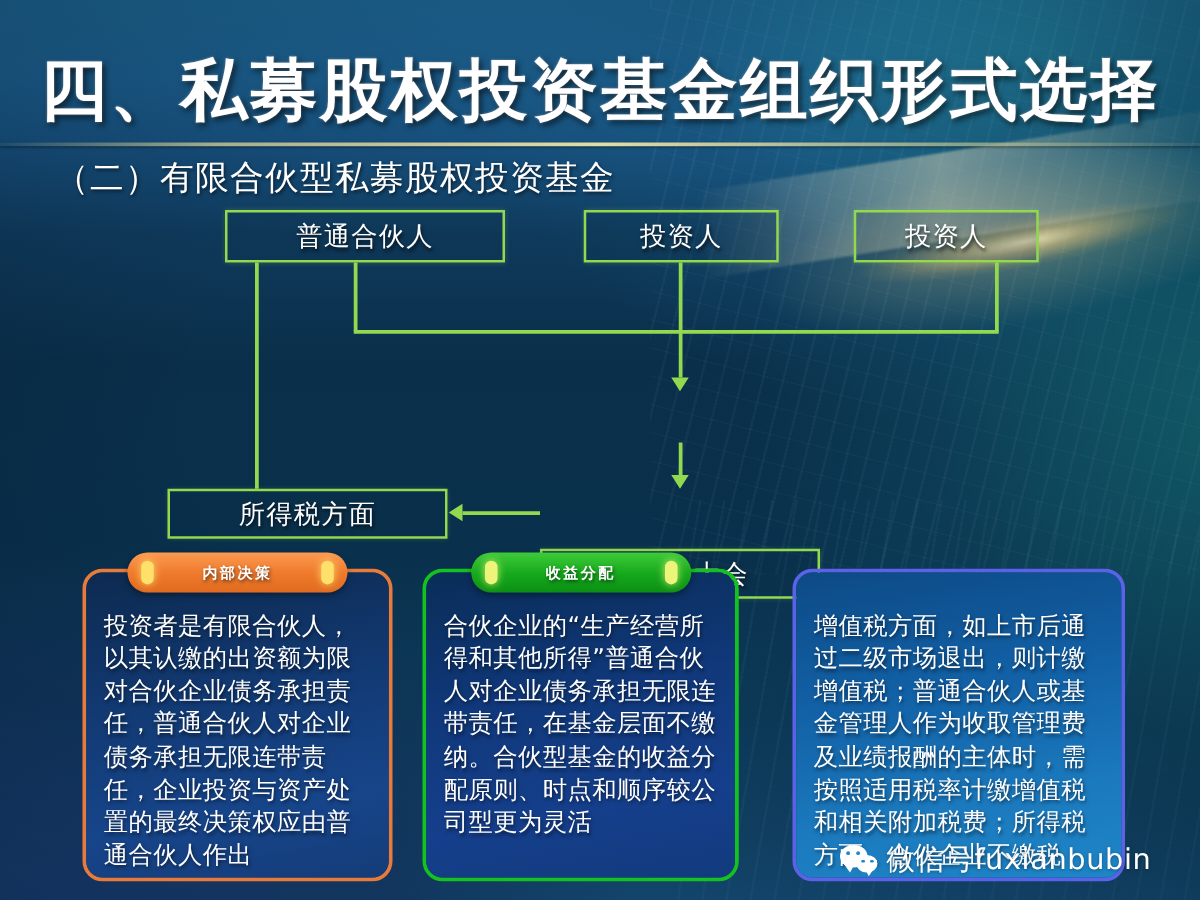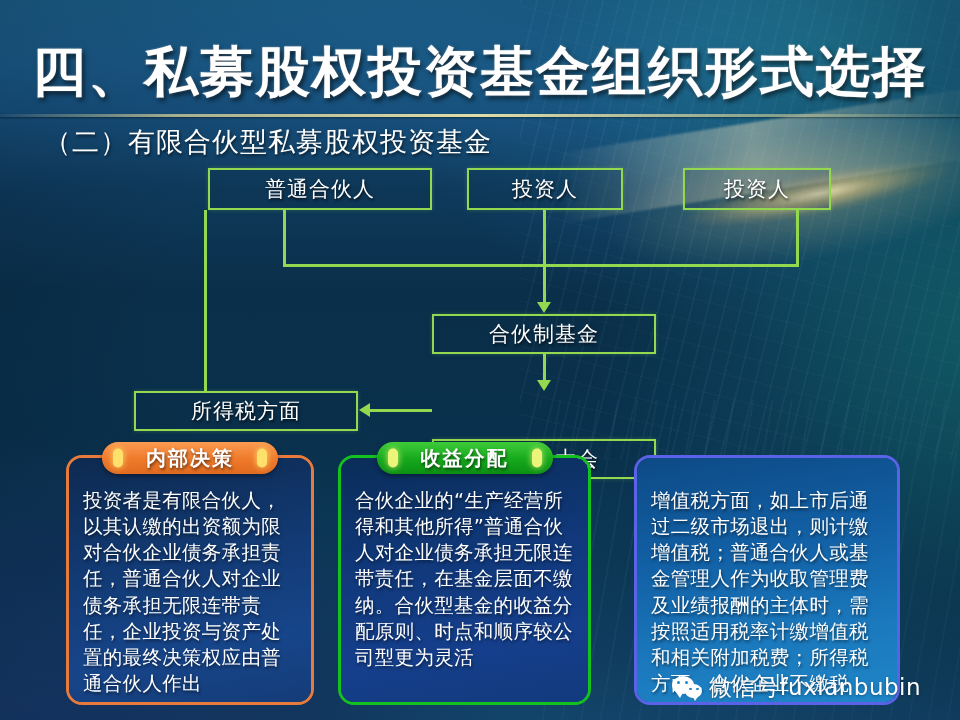--- a/index.html
+++ b/index.html
@@ -128,21 +128,21 @@
     line-height:1.34;
     text-shadow:1px 2px 3px rgba(0,0,0,.55);
     overflow:hidden;
     letter-spacing:.3px;
   }
   .badge {
     position:absolute; top:-16px; left:50%; transform:translateX(-50%);
     height:32px; min-width:176px;
     border-radius:16px;
     display:flex; align-items:center; justify-content:center;
-    color:#ffffff; font-size:20px; font-weight:bold; letter-spacing:2px;
+    color:#ffffff; font-size:12px; font-weight:bold; letter-spacing:2px;
     text-shadow:1px 2px 3px rgba(0,0,0,.55);
     z-index:5;
     white-space:nowrap;
     padding:0 34px;
   }
   .bulb { position:absolute; top:50%; transform:translateY(-50%); width:10px; height:19px; border-radius:5px; }
   .bulb.l { left:11px; }
   .bulb.r { right:11px; }
 
   
@@ -210,33 +210,30 @@
   <div id="tex"></div>
   <div id="tex2"></div>
   <div id="vignette"></div>
 
   <div id="title">四、私募股权投资基金组织形式选择</div>
   <div id="rule"></div>
   <div id="subtitle">（二）有限合伙型私募股权投资基金</div>
 
   <div id="flow">
 
-    <div class="node" style="left:180px; top:168px; width:224px; height:42px;margin-left:28px;">
+    <div class="node" style="left:180px; top:168px; width:224px; height:42px;">
       <span>普通合伙人</span>
     </div>
     <div class="node" style="left:467px; top:168px; width:156px; height:42px;">
       <span>投资人</span>
     </div>
     <div class="node" style="left:683px; top:168px; width:148px; height:42px;">
       <span>投资人</span>
     </div>
 
-    <div class="node" style="left:432px; top:314px; width:224px; height:40px;">
-      <span>合伙制基金</span>
-    </div>
 
     <div class="node" style="left:134px; top:391px; width:224px; height:40px;">
       <span>所得税方面</span>
     </div>
     <div class="node" style="left:432px; top:391px; width:224px; height:40px;margin-top:48px;">
       <span>合伙人大会</span>
     </div>
 
     <div class="line vline" style="left:204px; top:210px; height:181px;"></div>
 

